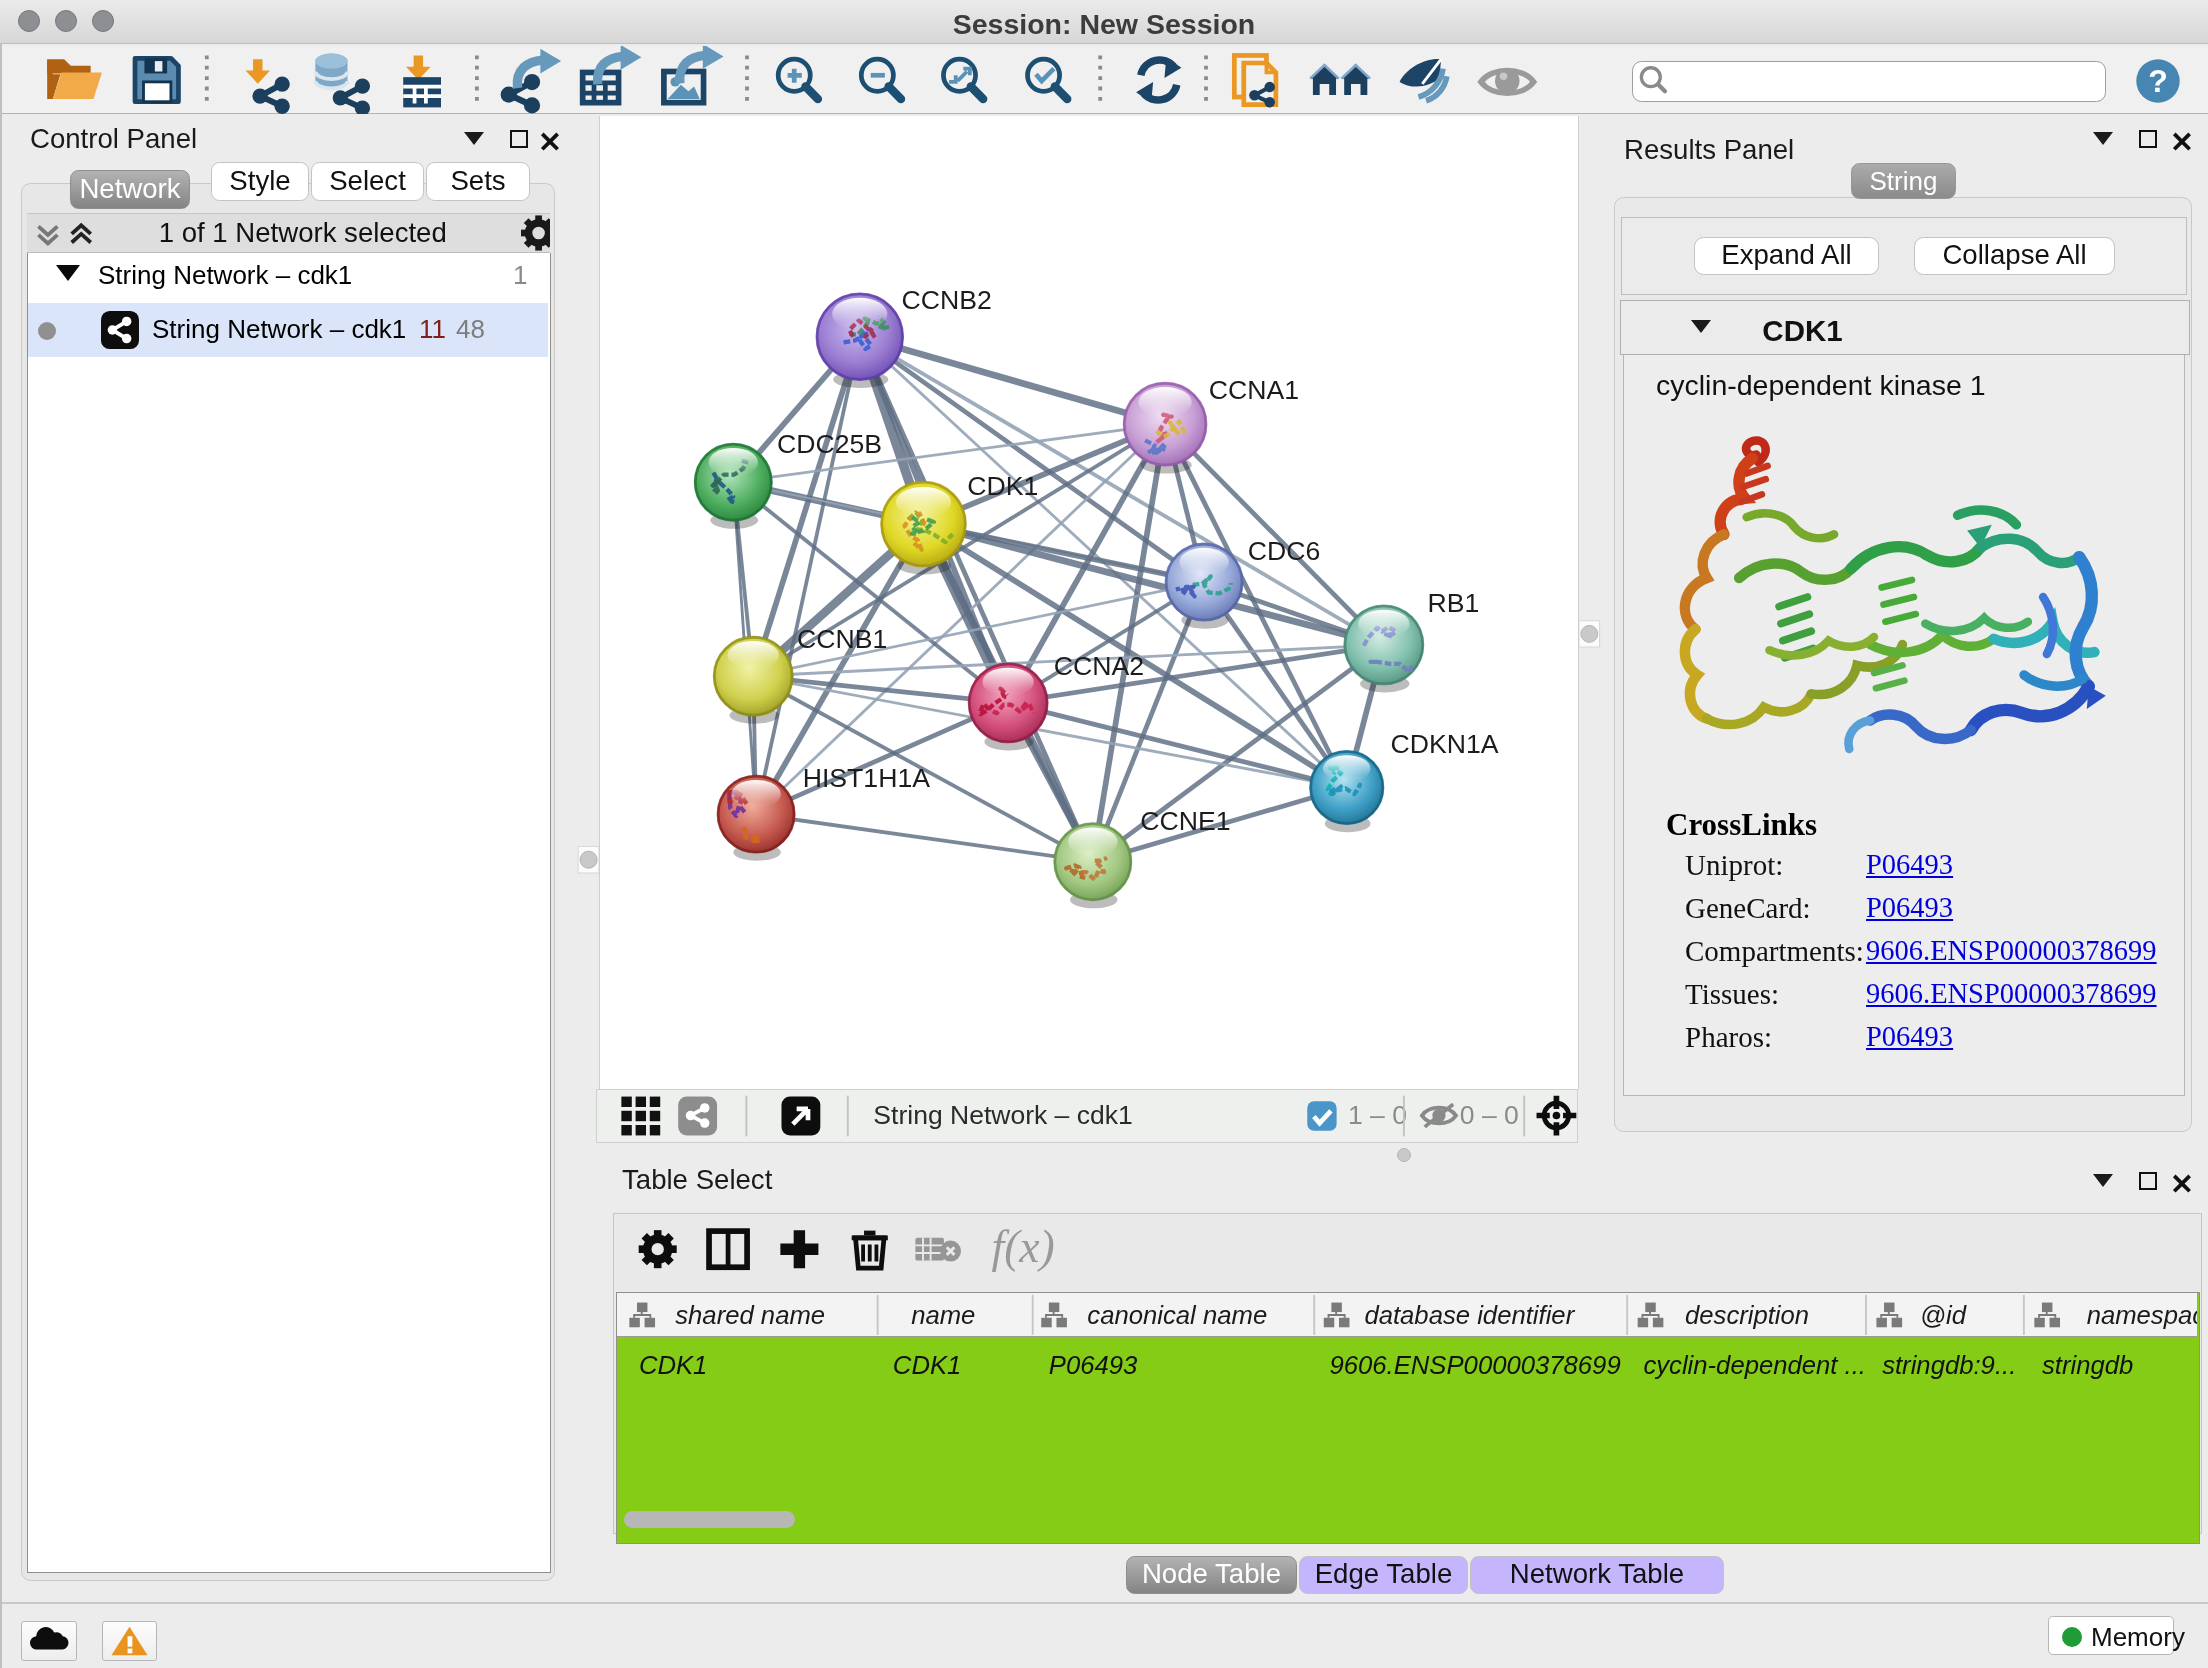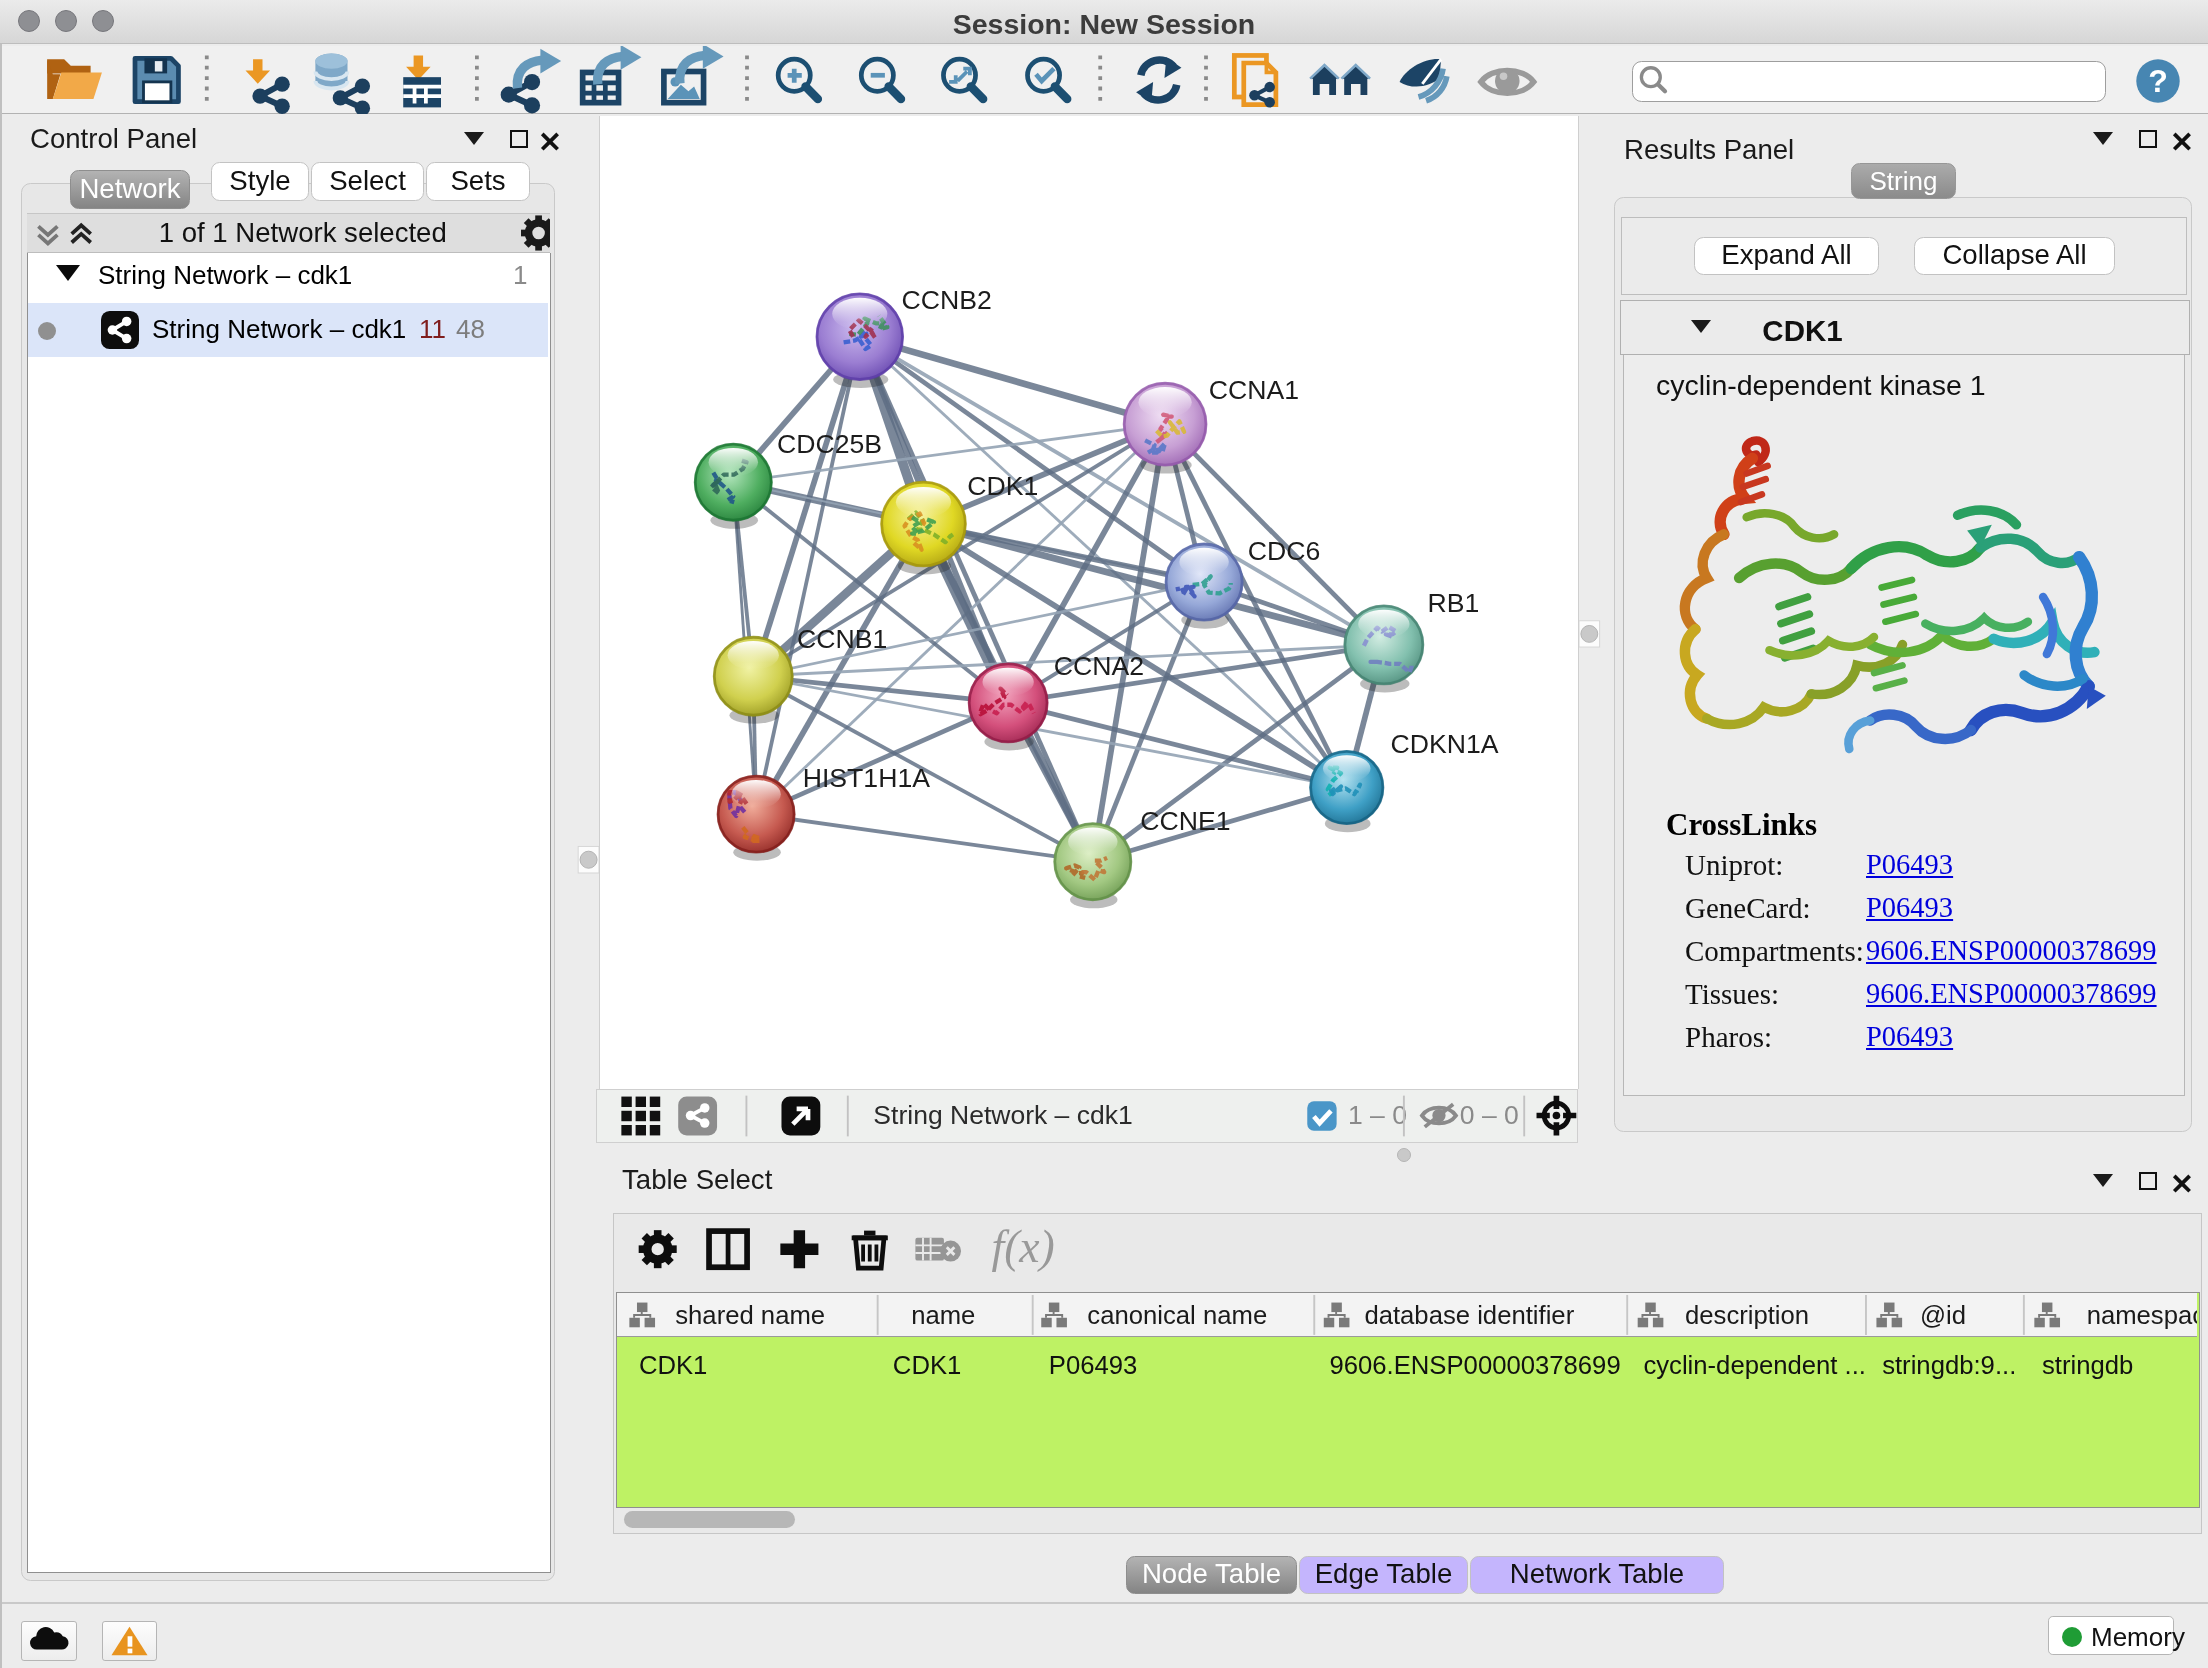--- a/index.html
+++ b/index.html
@@ -34,21 +34,21 @@
   #rp-box { left:1614px; top:197px; width:578px; height:935px; background:#e9e9e9; border:1.9px solid #c9c9c9; border-radius:9.5px; }
   #rp-btnbox { left:1621px; top:217px; width:566px; height:78px; background:#ebebeb; border:1.9px solid #bdbdbd; }
   .rbtn { top:237px; height:38px; background:#fff; border:1.9px solid #c2c2c2; border-radius:9.5px; font-size:27.6px; color:#111; text-align:center; line-height:34px; }
   #rp-cdk1 { left:1620px; top:300px; width:570px; height:55px; background:#ebebeb; border:1.9px solid #b0b0b0; }
   #rp-content { left:1623px; top:355px; width:562px; height:741px; background:#ededed; border:1.9px solid #b7b7b7; border-top:none; }
   .ser { font-family:"Liberation Serif", serif; }
   .xl-label { font-size:29px; color:#111; }
   .xl-link { font-size:28.5px; color:#0000dd; text-decoration:underline; }
   
   #tp-box { left:613px; top:1213px; width:1589px; height:321px; background:#e9e9e9; border:1.9px solid #c6c6c6; }
-  #tp-table { left:616px; top:1292px; width:1584px; height:216px; background:#bef264; border:1.9px solid #8f8f8f; }
+  #tp-table { left:616px; top:1292px; width:1584px; height:252px; background:#84cc16; border:1.9px solid #8f8f8f;font-style:italic; }
   #tp-header { left:0; top:0; width:1580px; height:44px; background:#f3f3f3; border-bottom:1.9px solid #9a9a9a; }
   .btab { height:38px; background:#c4b5fd; border:1.9px solid #c2c2c2; border-radius:8.6px; text-align:center; font-size:27.6px; color:#111; line-height:34px; top:1556px; }
   .btab.tabsel { background:linear-gradient(#b3b3b3,#848484); color:#fff; border:1.9px solid #8e8e8e; }
   
   #statusline { left:0; top:1602px; width:2208px; height:1.9px; background:#c9c9c9; }
   .sbtn { top:1621px; height:40px; background:linear-gradient(#fdfdfd,#ededed); border:1.9px solid #b5b5b5; border-radius:2.9px; }
   #memory { left:2048px; top:1616px; width:126px; height:39px; background:#fff; border:1.9px solid #b5b5b5; border-radius:4.8px; font-size:27px; color:#111; }
 </style>
 </head>
 <body>

